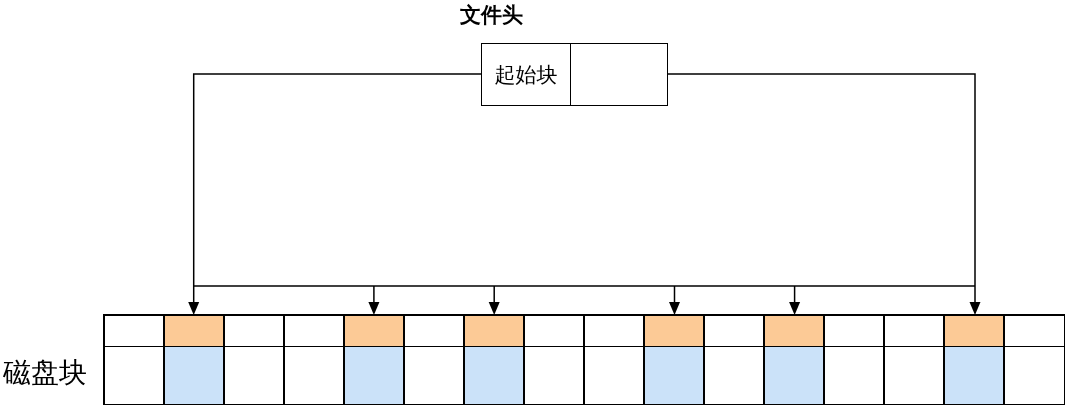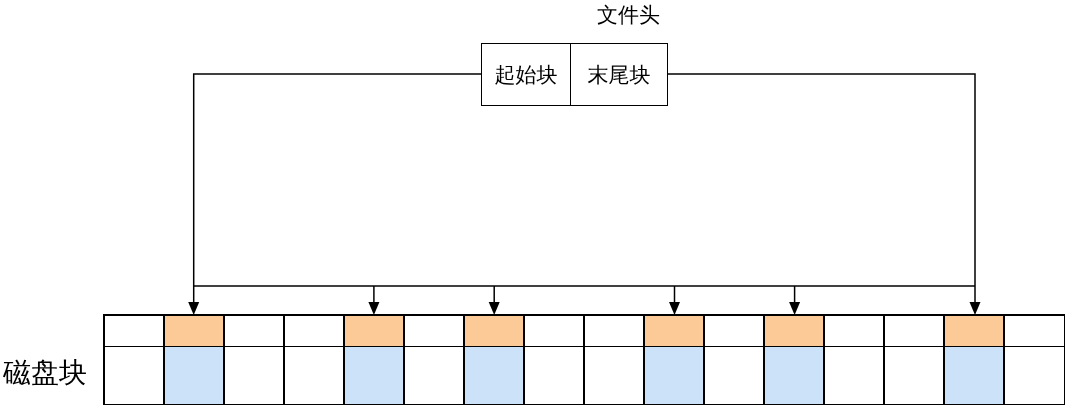--- a/index.html
+++ b/index.html
@@ -2,22 +2,22 @@
 <html><head>
 <meta charset="utf-8">
 <style>
   html,body{margin:0;padding:0;}
   body{
     width:1067px;height:407px;position:relative;background:#ffffff;
     font-family:"Liberation Sans",sans-serif;color:#000;overflow:hidden;
   }
   .stage{position:absolute;inset:0;}
   .title{
-    position:absolute;left:460px;top:2px;width:200px;text-align:right;
-    font-size:21px;line-height:26px;
+    position:absolute;left:460px;top:2px;width:200px;text-align:left;
+    font-size:21px;line-height:26px;font-weight:bold;
   }
   .header-box{
     position:absolute;left:481px;top:43px;width:187px;height:63px;
     box-sizing:border-box;border:1.5px solid #000;display:flex;background:#fff;
   }
   .hcell{
     display:flex;align-items:center;justify-content:center;
     font-size:21px;flex:1 1 auto;
   }
   .hcell.first{border-right:1.5px solid #000;flex:0 0 88px;}
@@ -35,21 +35,20 @@
 </style>
 </head>
 <body>
 
 <div class="stage">
 
   <div class="title">文件头</div>
 
   <div class="header-box">
     <div class="hcell first">起始块</div>
-    <div class="hcell">末尾块</div>
   </div>
 
   <svg class="connectors" width="1067" height="407">
       <path d="M481 74 L193.7 74 L193.7 303" fill="none" stroke="#000000" stroke-width="1.5"></path>
       <path d="M667 74 L975 74 L975 303" fill="none" stroke="#000000" stroke-width="1.5"></path>
       <path d="M193.7 286 L975 286" fill="none" stroke="#000000" stroke-width="1.5"></path>
       <path d="M373.9 286 L373.9 303" fill="none" stroke="#000000" stroke-width="1.5"></path>
       <path d="M494.2 286 L494.2 303" fill="none" stroke="#000000" stroke-width="1.5"></path>
       <path d="M674.5 286 L674.5 303" fill="none" stroke="#000000" stroke-width="1.5"></path>
       <path d="M794.6 286 L794.6 303" fill="none" stroke="#000000" stroke-width="1.5"></path>

